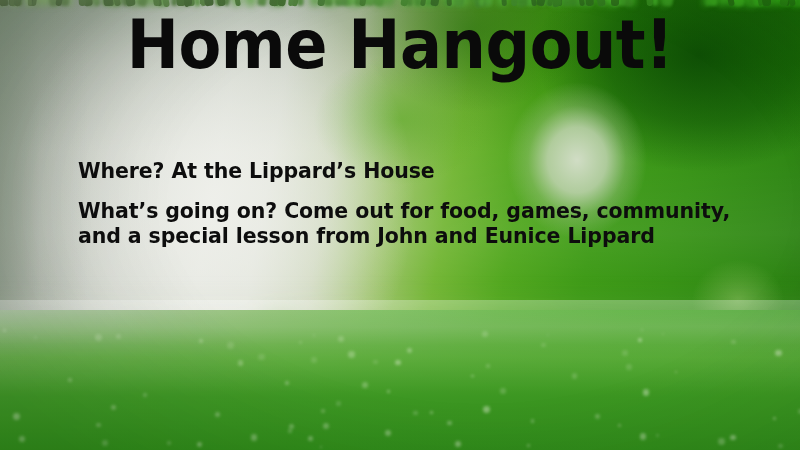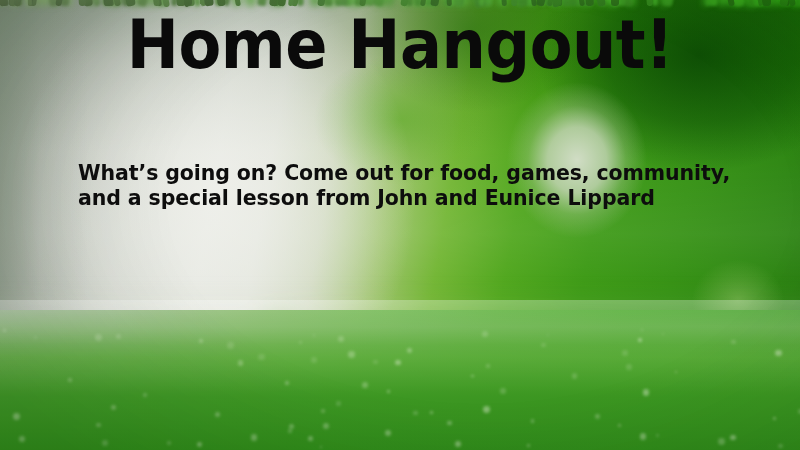--- a/index.html
+++ b/index.html
@@ -484,19 +484,20 @@
 
     <div class="bg-layer vignette"></div>
   </div>
 
   <div class="content">
 
     <div class="title">Home Hangout!</div>
 
     <div class="body-block">
 
+      <div class="line">Where? At the Lippard’s House</div>
 
 
       <div class="line para">What’s going on? Come out for food, games, community, and a special lesson from John and Eunice Lippard</div>
 
     </div>
   </div>
 </div>
 
 </body></html>

